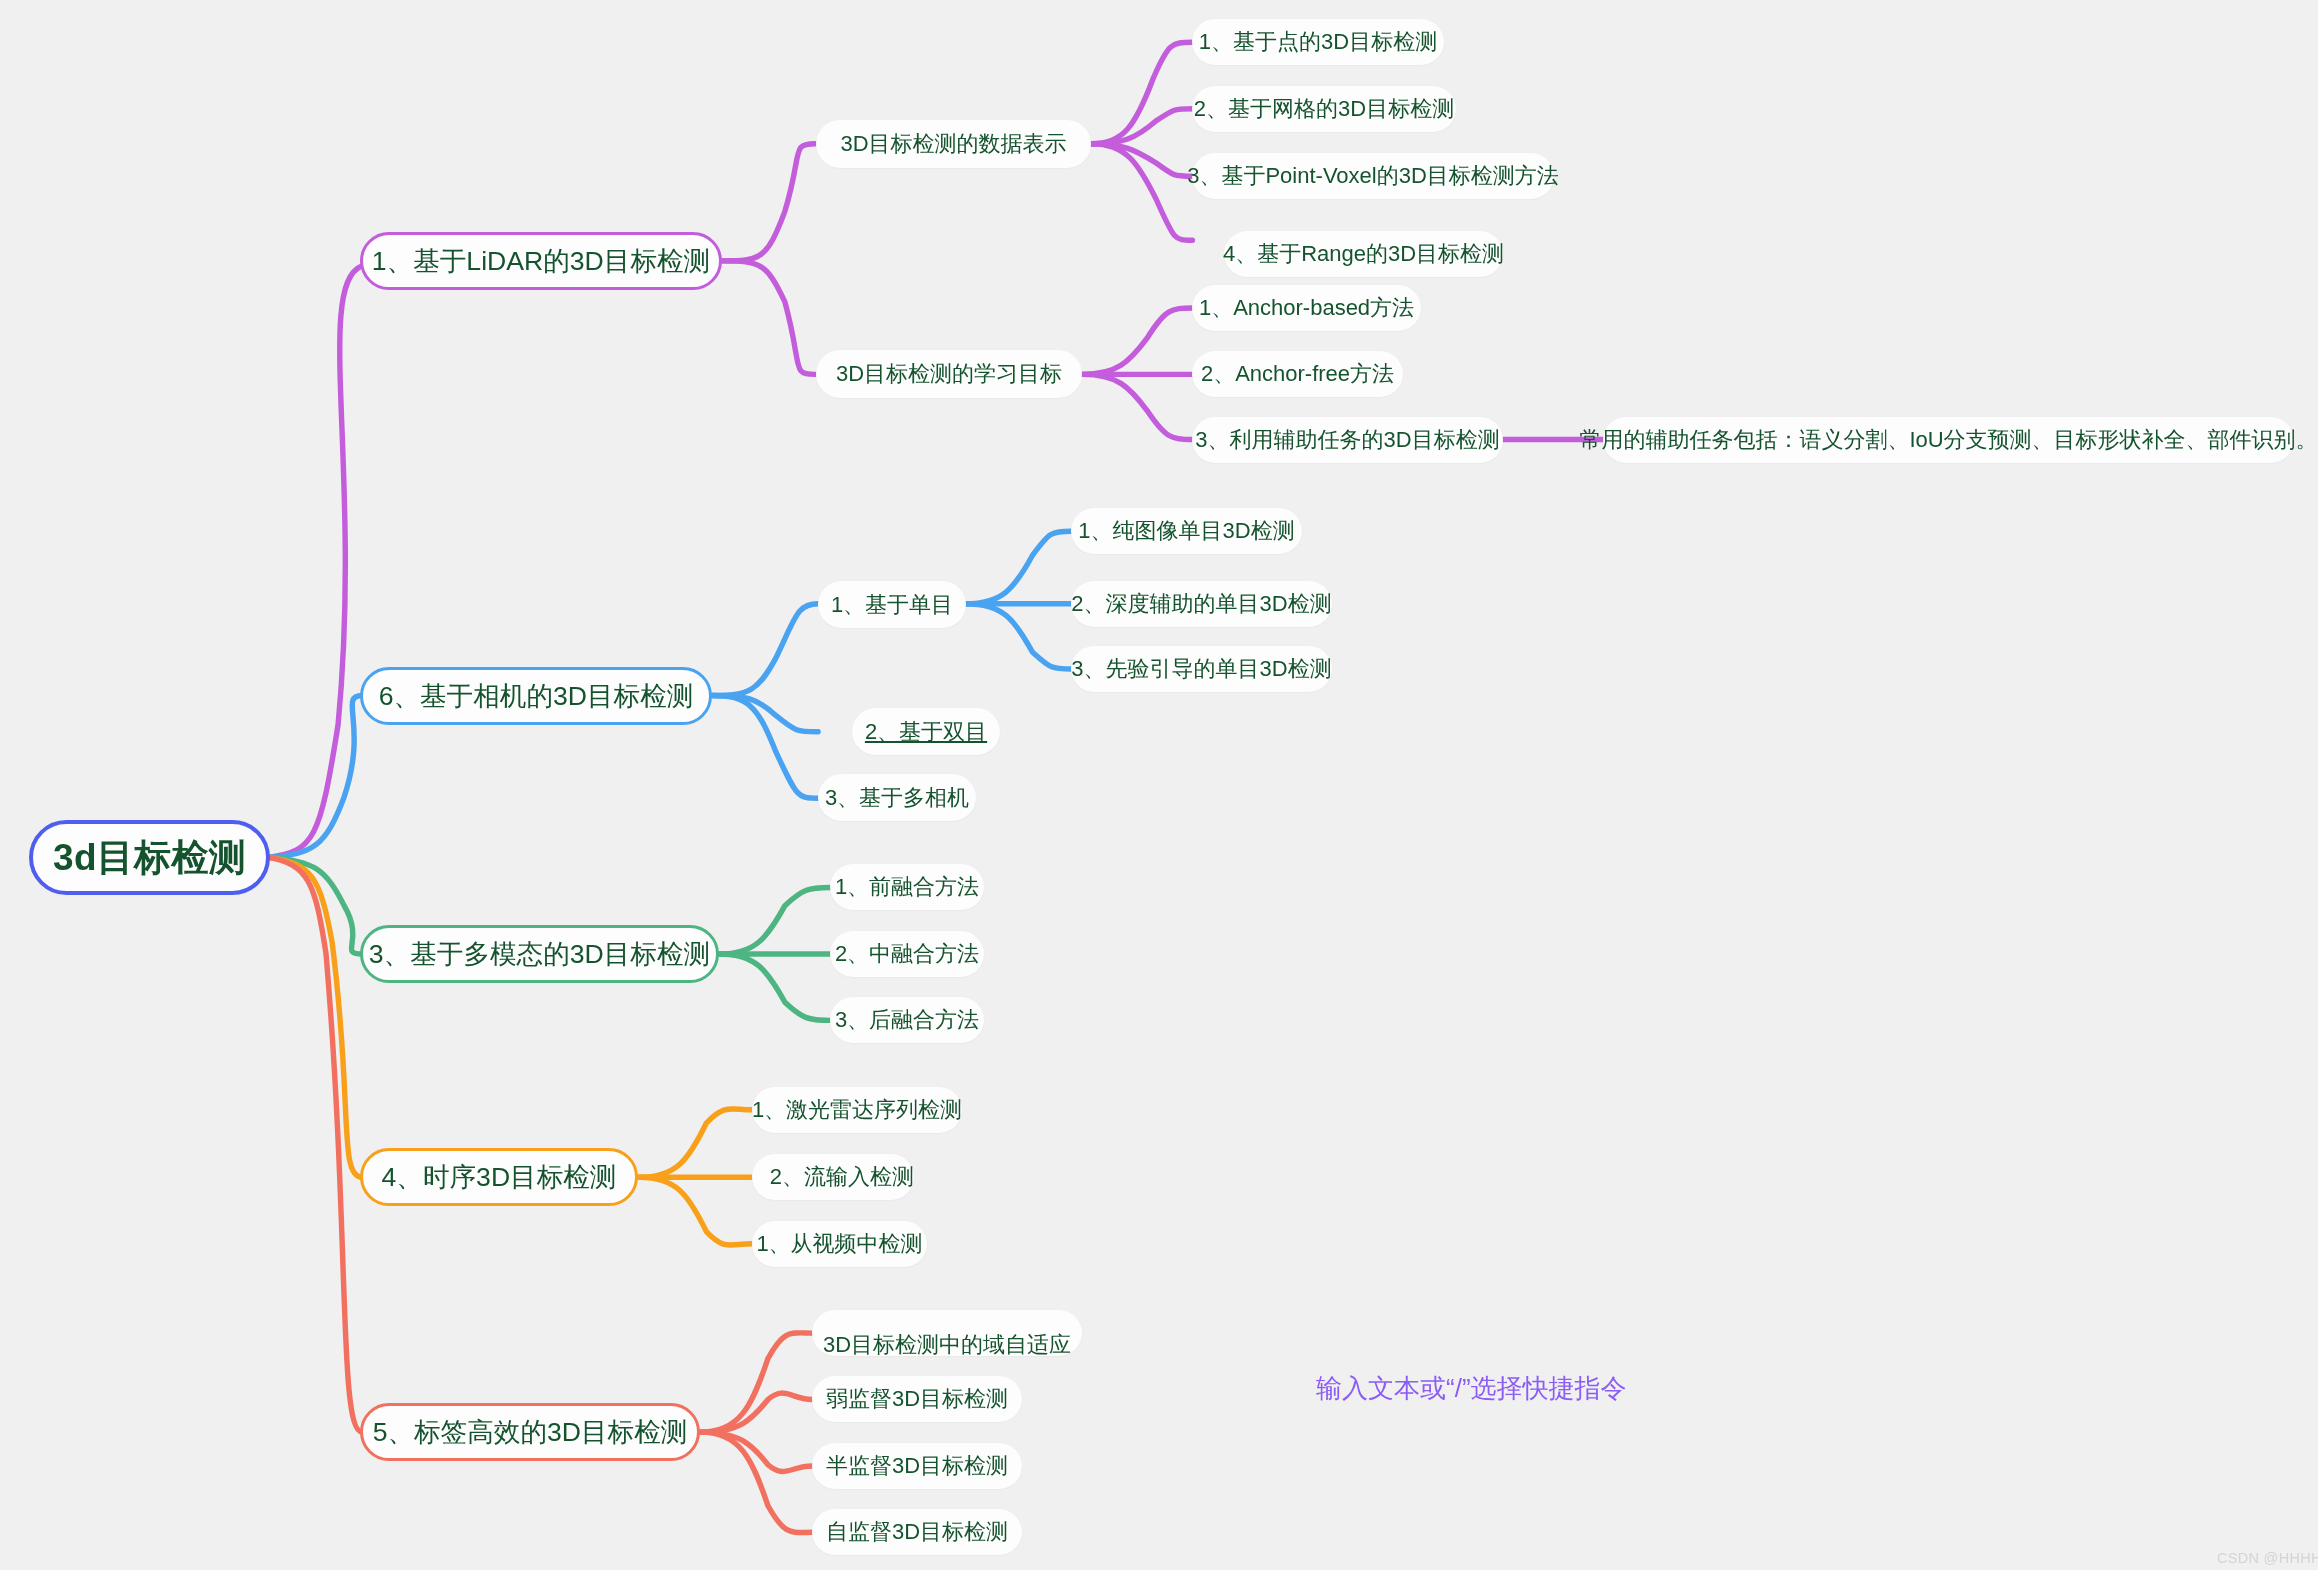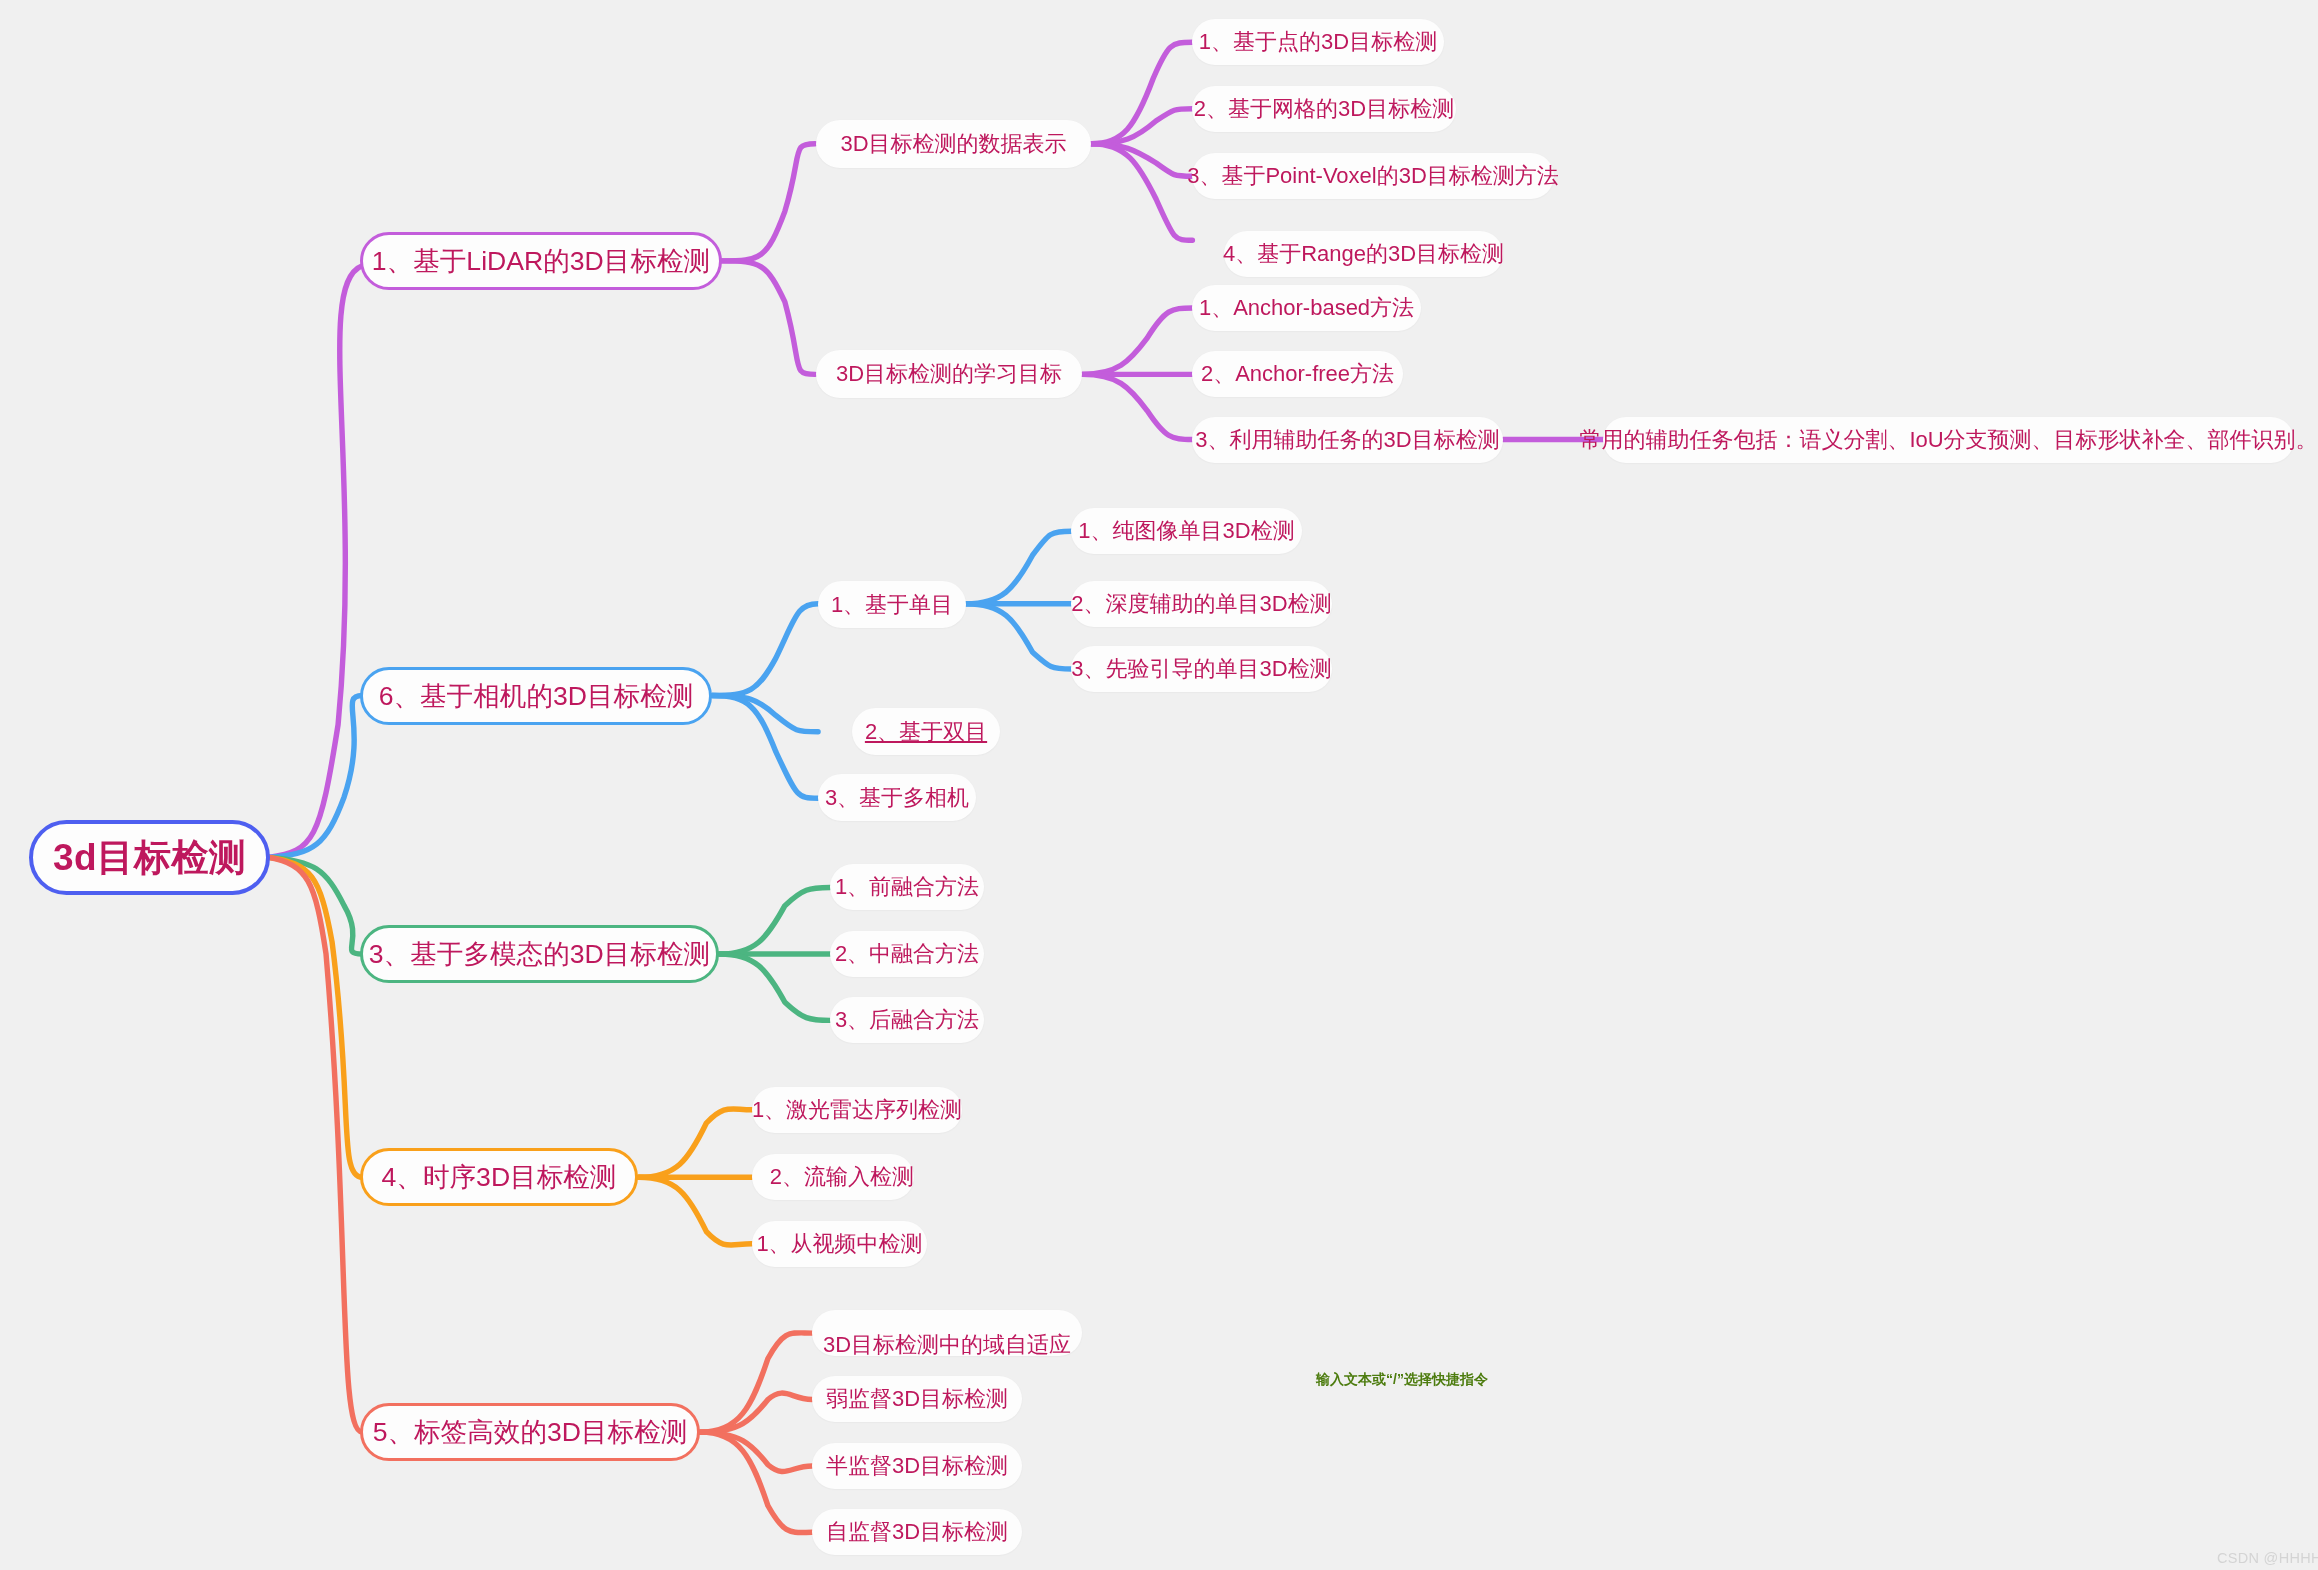--- a/index.html
+++ b/index.html
@@ -24,21 +24,21 @@
     height: 1571px;
     pointer-events: none;
   }
   .node {
     position: absolute;
     box-sizing: border-box;
     display: flex;
     align-items: center;
     justify-content: center;
     white-space: nowrap;
-    color: #be185d;
+    color: #14532d;
     background: #fdfdfd;
     border-radius: 6036px;
     line-height: 1;
   }
   .node.root {
     background: #fdfdfd;
     border: 4.2px solid #4e5ff0;
     font-size: 37px;
     font-weight: 700;
     letter-spacing: 0.3px;
@@ -59,24 +59,23 @@
   .node.note {
     background: #fdfdfd;
     border: none;
     font-size: 22px;
     font-weight: 400;
     box-shadow: 0 0.6px 1.8px rgba(0,0,0,0.05);
   }
   .node.note { font-size: 22px; }
   .placeholder {
     position: absolute;
-    color: #4d7c0f;
-    font-size: 14px;
+    color: #8b5cf6;
+    font-size: 26px;
     white-space: nowrap;
-    font-weight: bold;
   }
   .watermark {
     position: absolute;
     color: #d4d4d4;
     font-size: 14.5px;
     white-space: nowrap;
     letter-spacing: 0.3px;
   }
 </style>
 </head>

